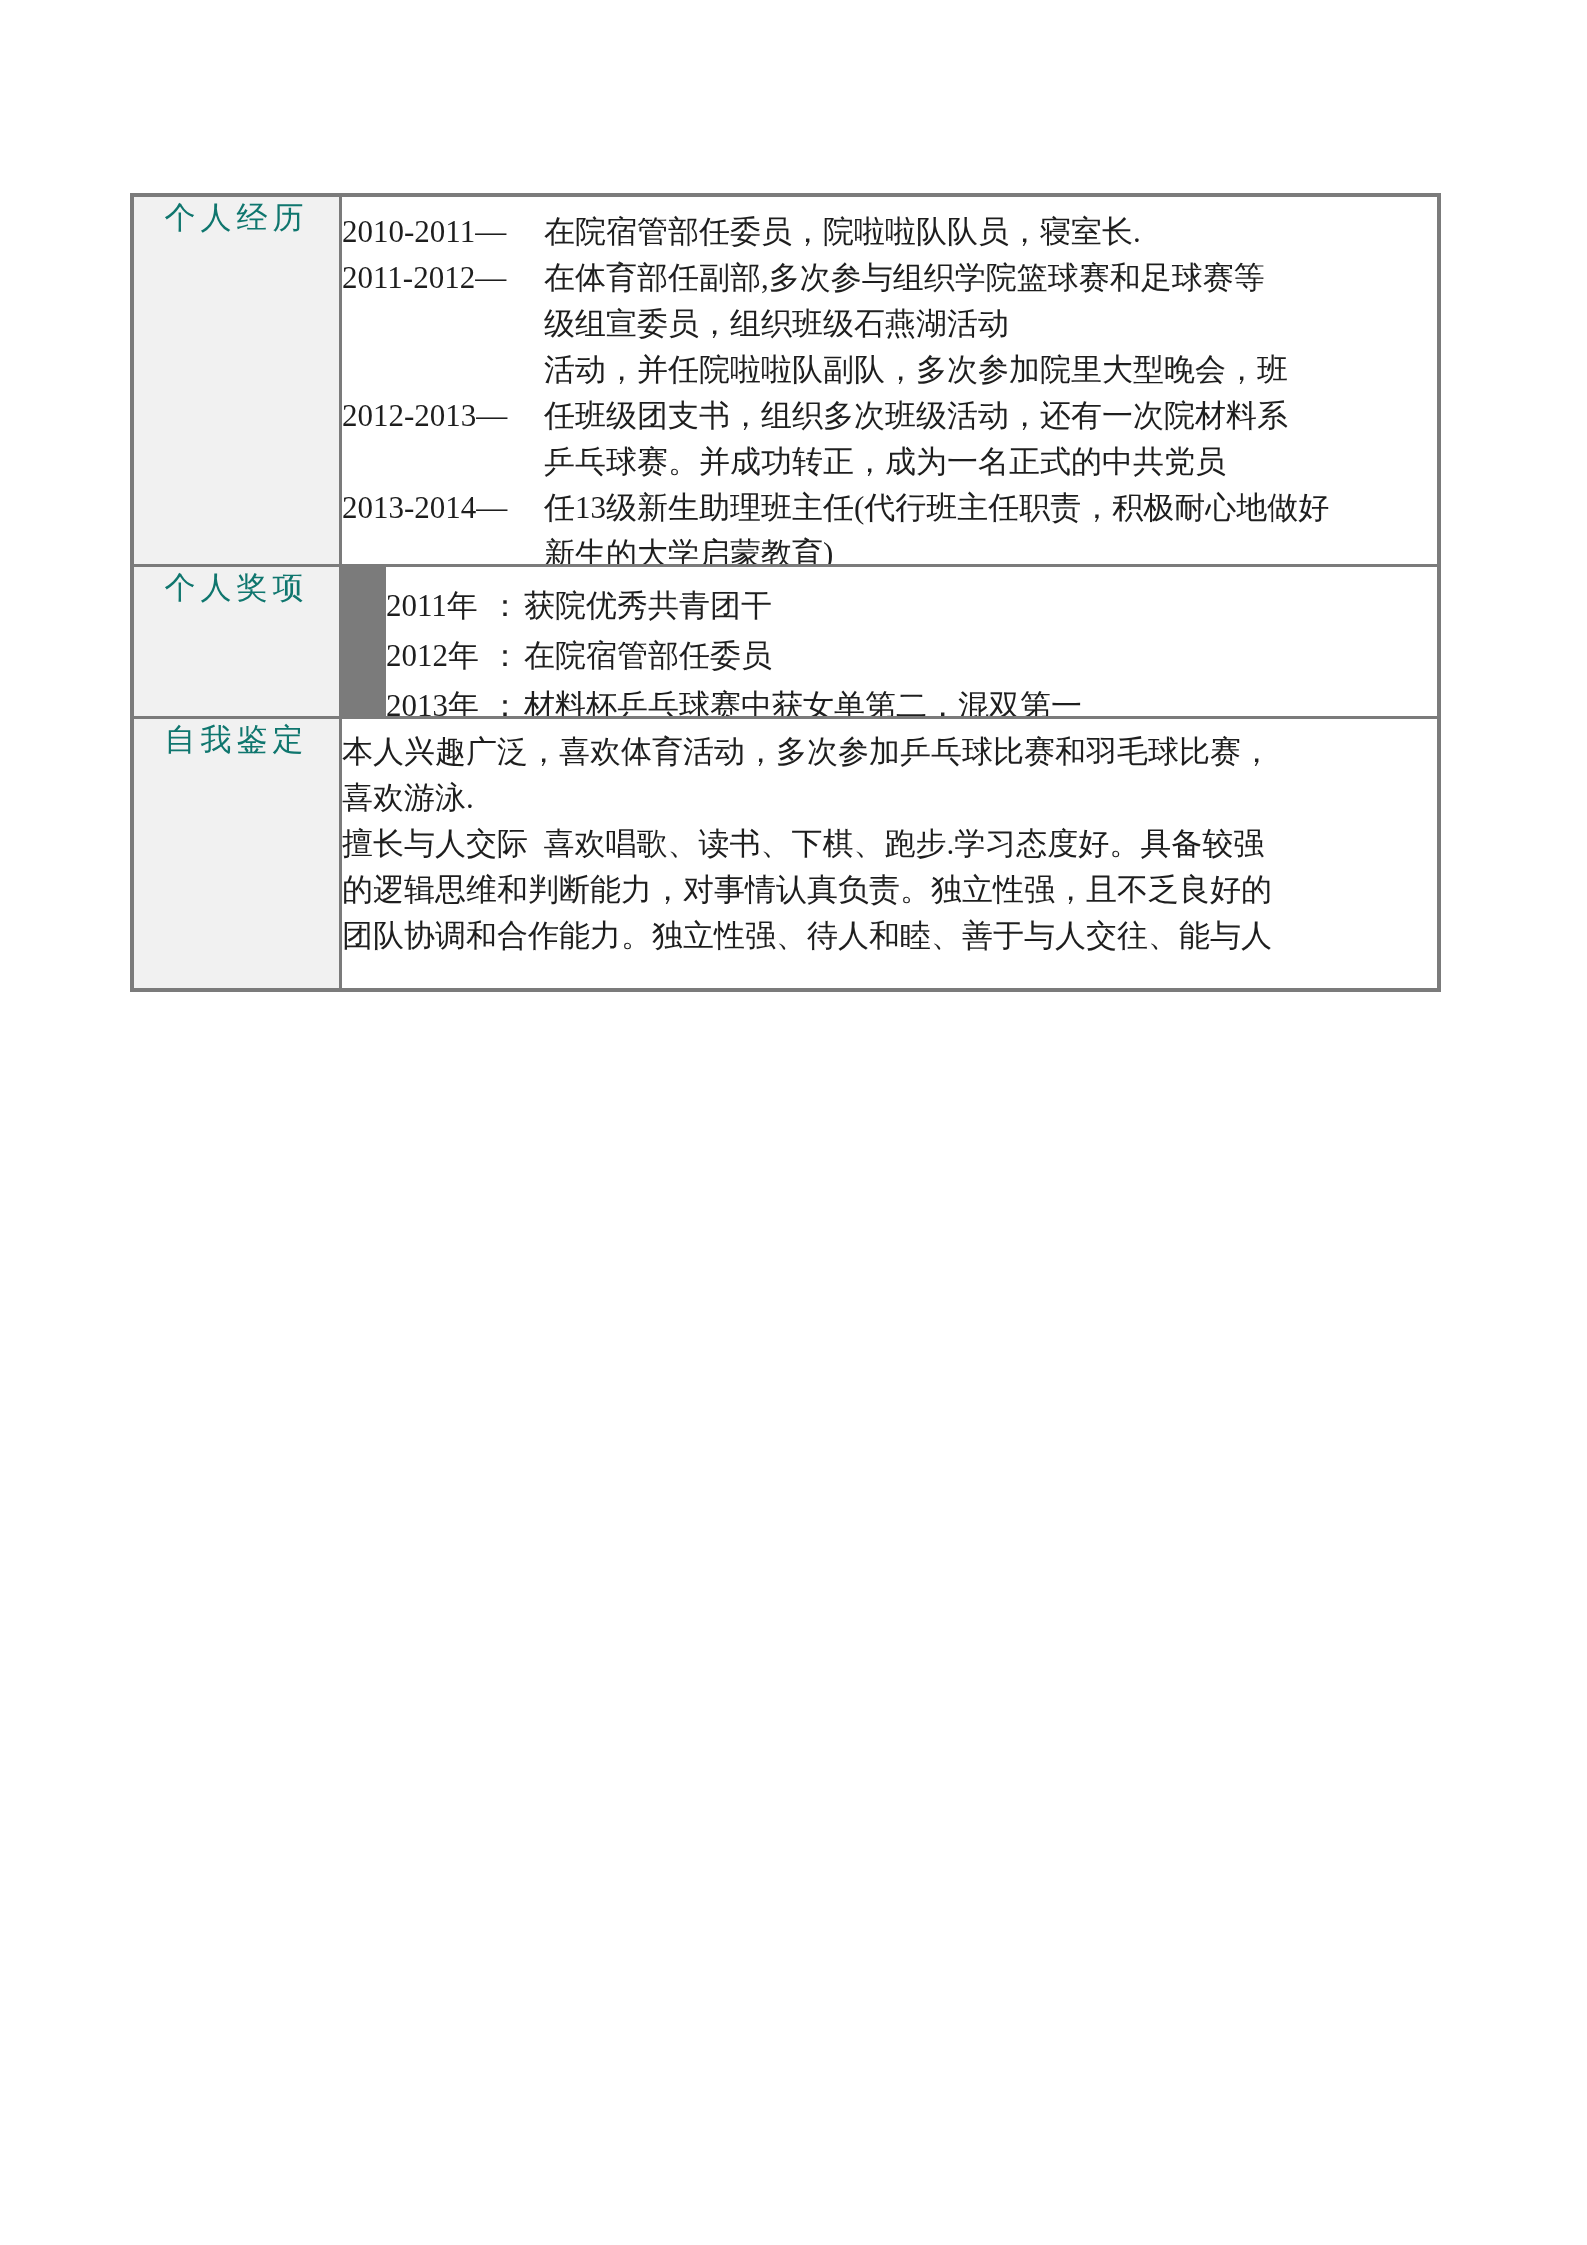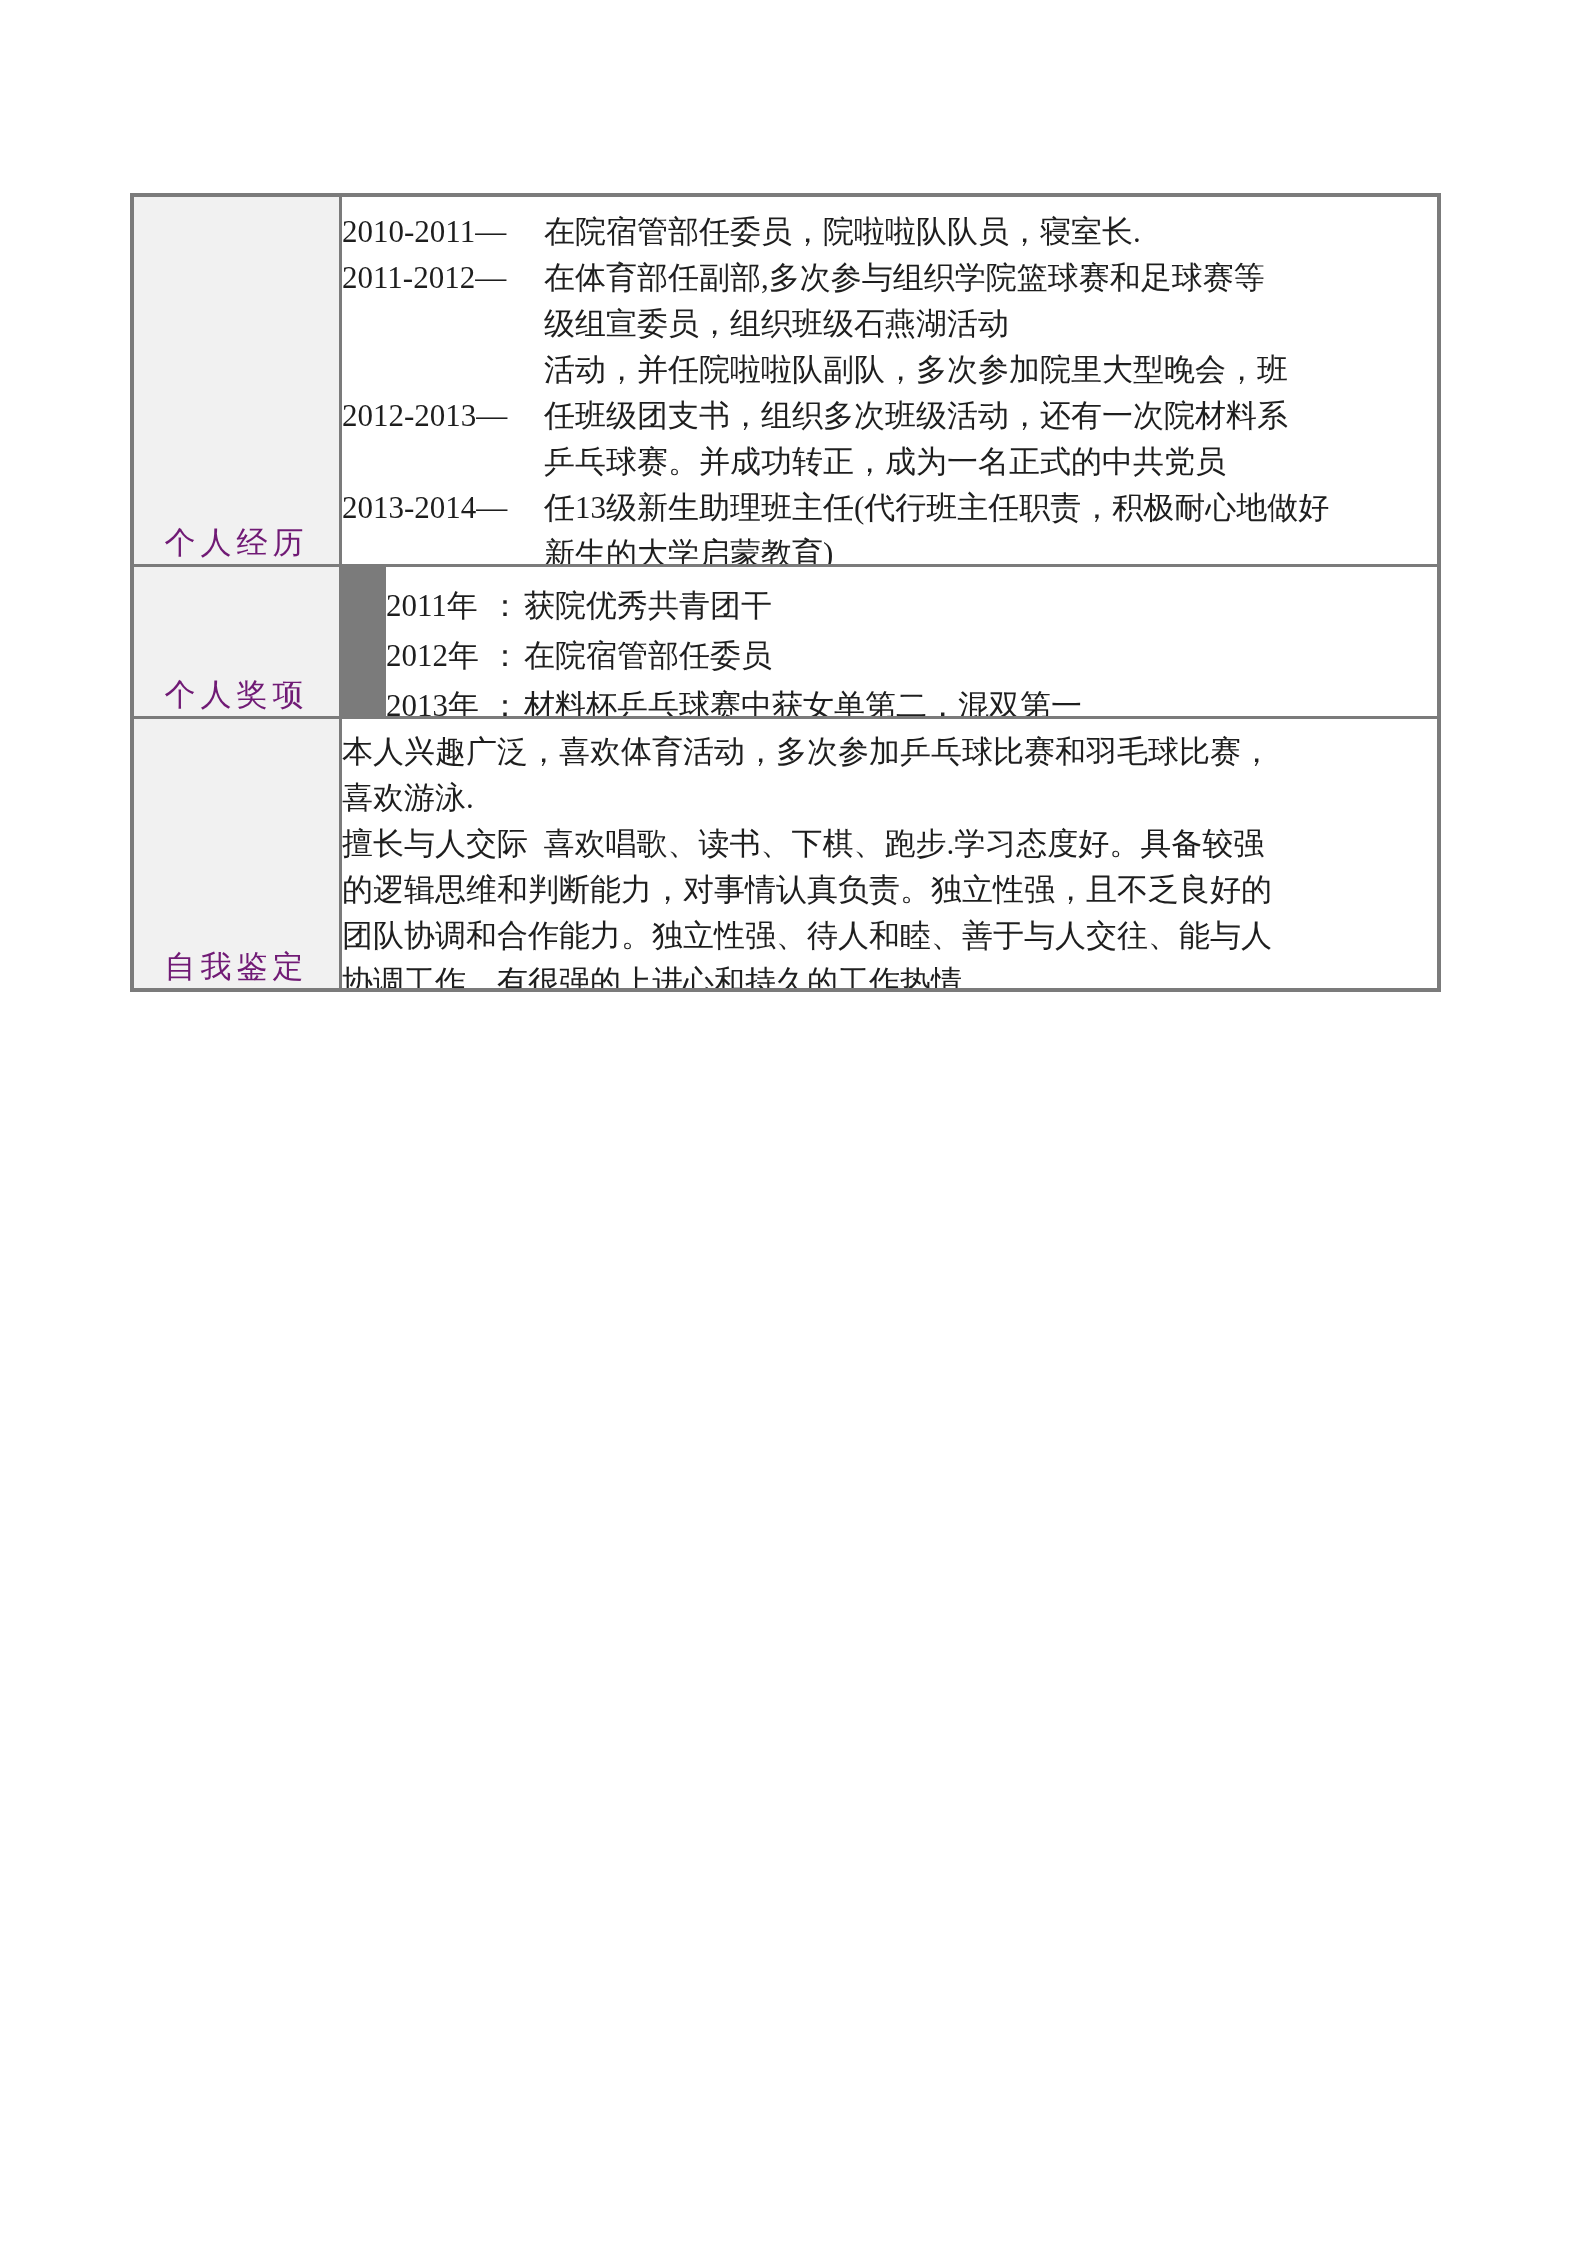--- a/index.html
+++ b/index.html
@@ -23,25 +23,25 @@
     display: grid;
     grid-template-columns: 205px 1fr;
     grid-template-rows: 367px 149px 1fr;
     gap: 3px;
     background: #7b7b7b;
     border: 4px solid #7b7b7b;
   }
   .label-cell {
     background: #f1f1f1;
     display: flex;
-    align-items: flex-end;
+    align-items: flex-start;
     justify-content: center;
     font-size: 31px;
     letter-spacing: 5px;
-    color: #701a75;
+    color: #0f766e;
     white-space: nowrap;
   }
   .content-cell {
     background: #ffffff;
     font-size: 31px;
     line-height: 46px;
     padding: 12px 10px 0 0;
     overflow: hidden;
   }
   .content-cell.awards {
@@ -153,16 +153,15 @@
 
   <div class="label-cell">
     <span>自我鉴定</span>
   </div>
   <div class="content-cell assessment">
     <div class="line">本人兴趣广泛，喜欢体育活动，多次参加乒乓球比赛和羽毛球比赛，</div>
     <div class="line">喜欢游泳.</div>
     <div class="line">擅长与人交际  喜欢唱歌、读书、下棋、跑步.学习态度好。具备较强</div>
     <div class="line">的逻辑思维和判断能力，对事情认真负责。独立性强，且不乏良好的</div>
     <div class="line">团队协调和合作能力。独立性强、待人和睦、善于与人交往、能与人</div>
-    <div class="line">协调工作、有很强的上进心和持久的工作热情.</div>
   </div>
 
 </div>
 
 </body></html>

